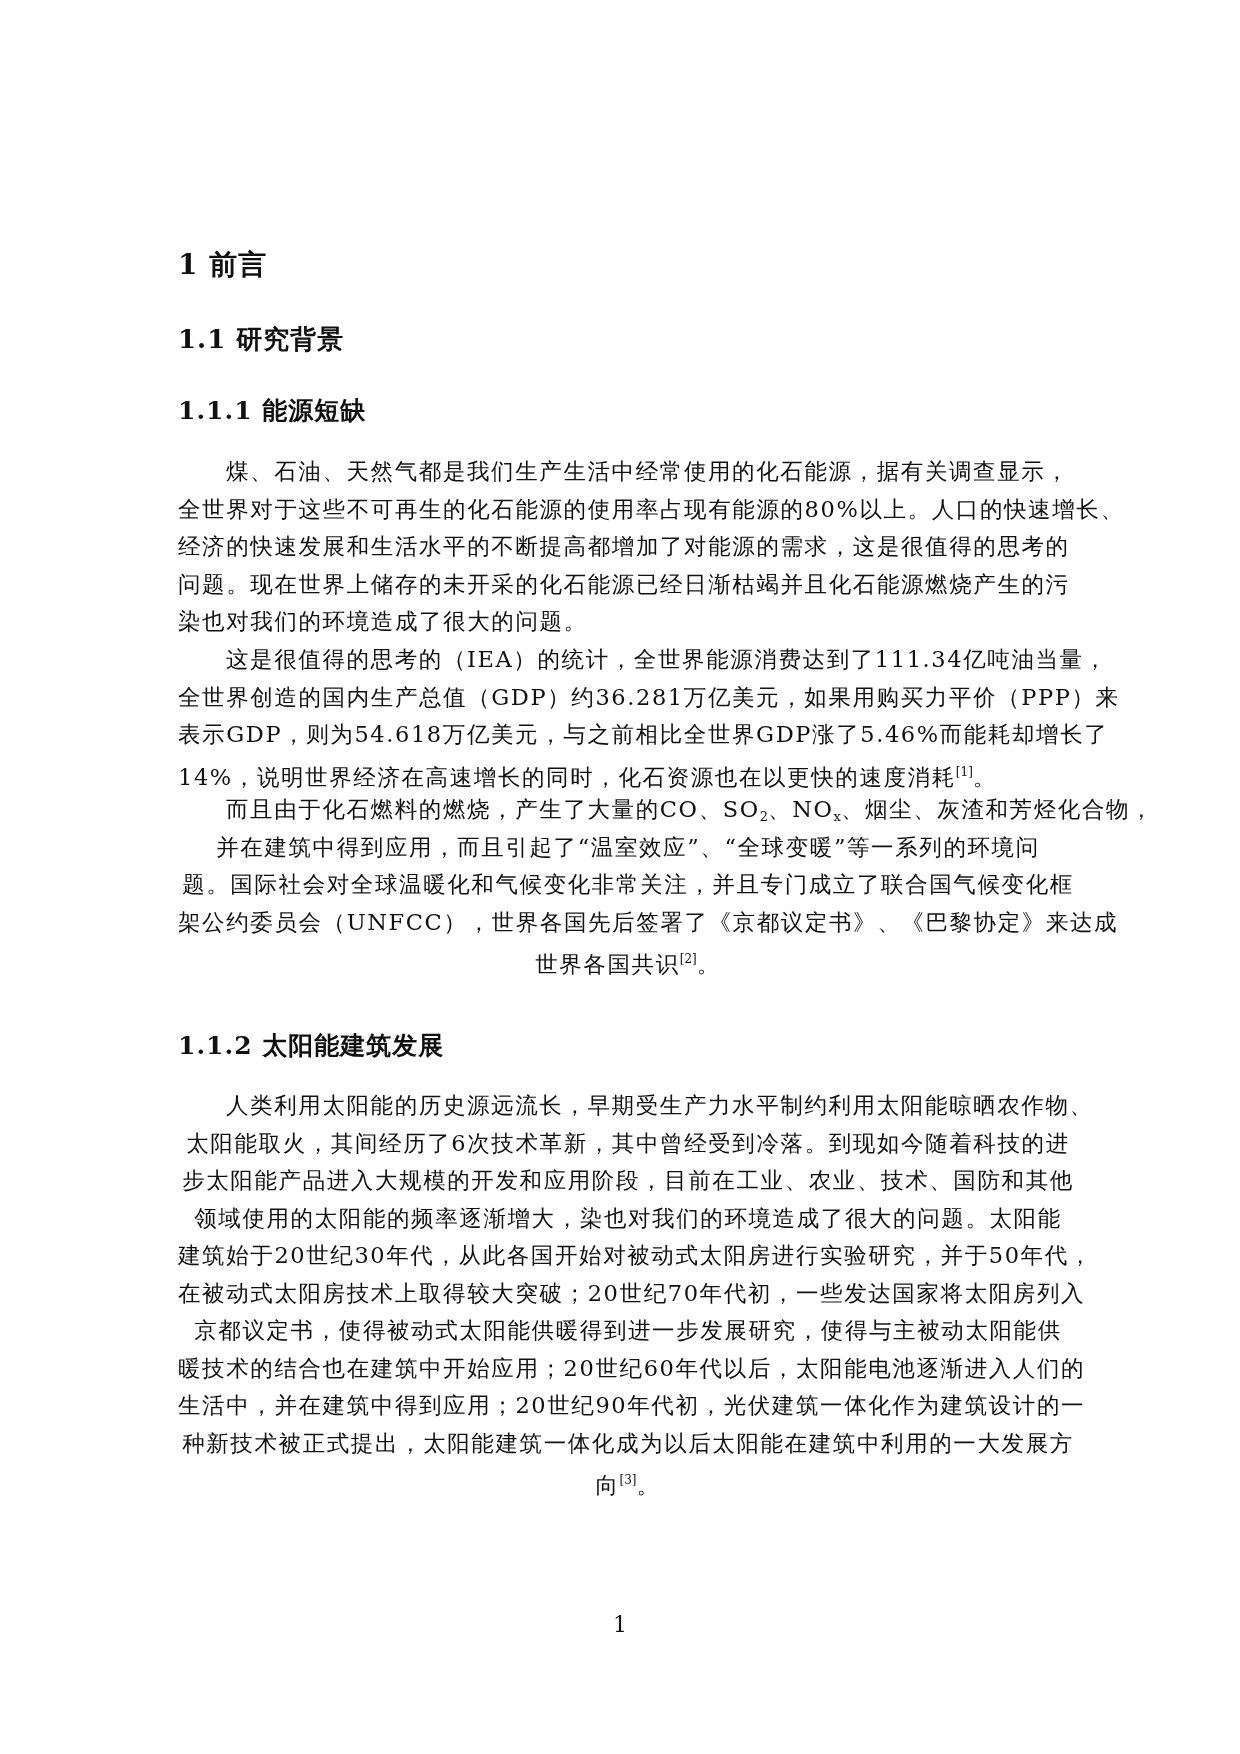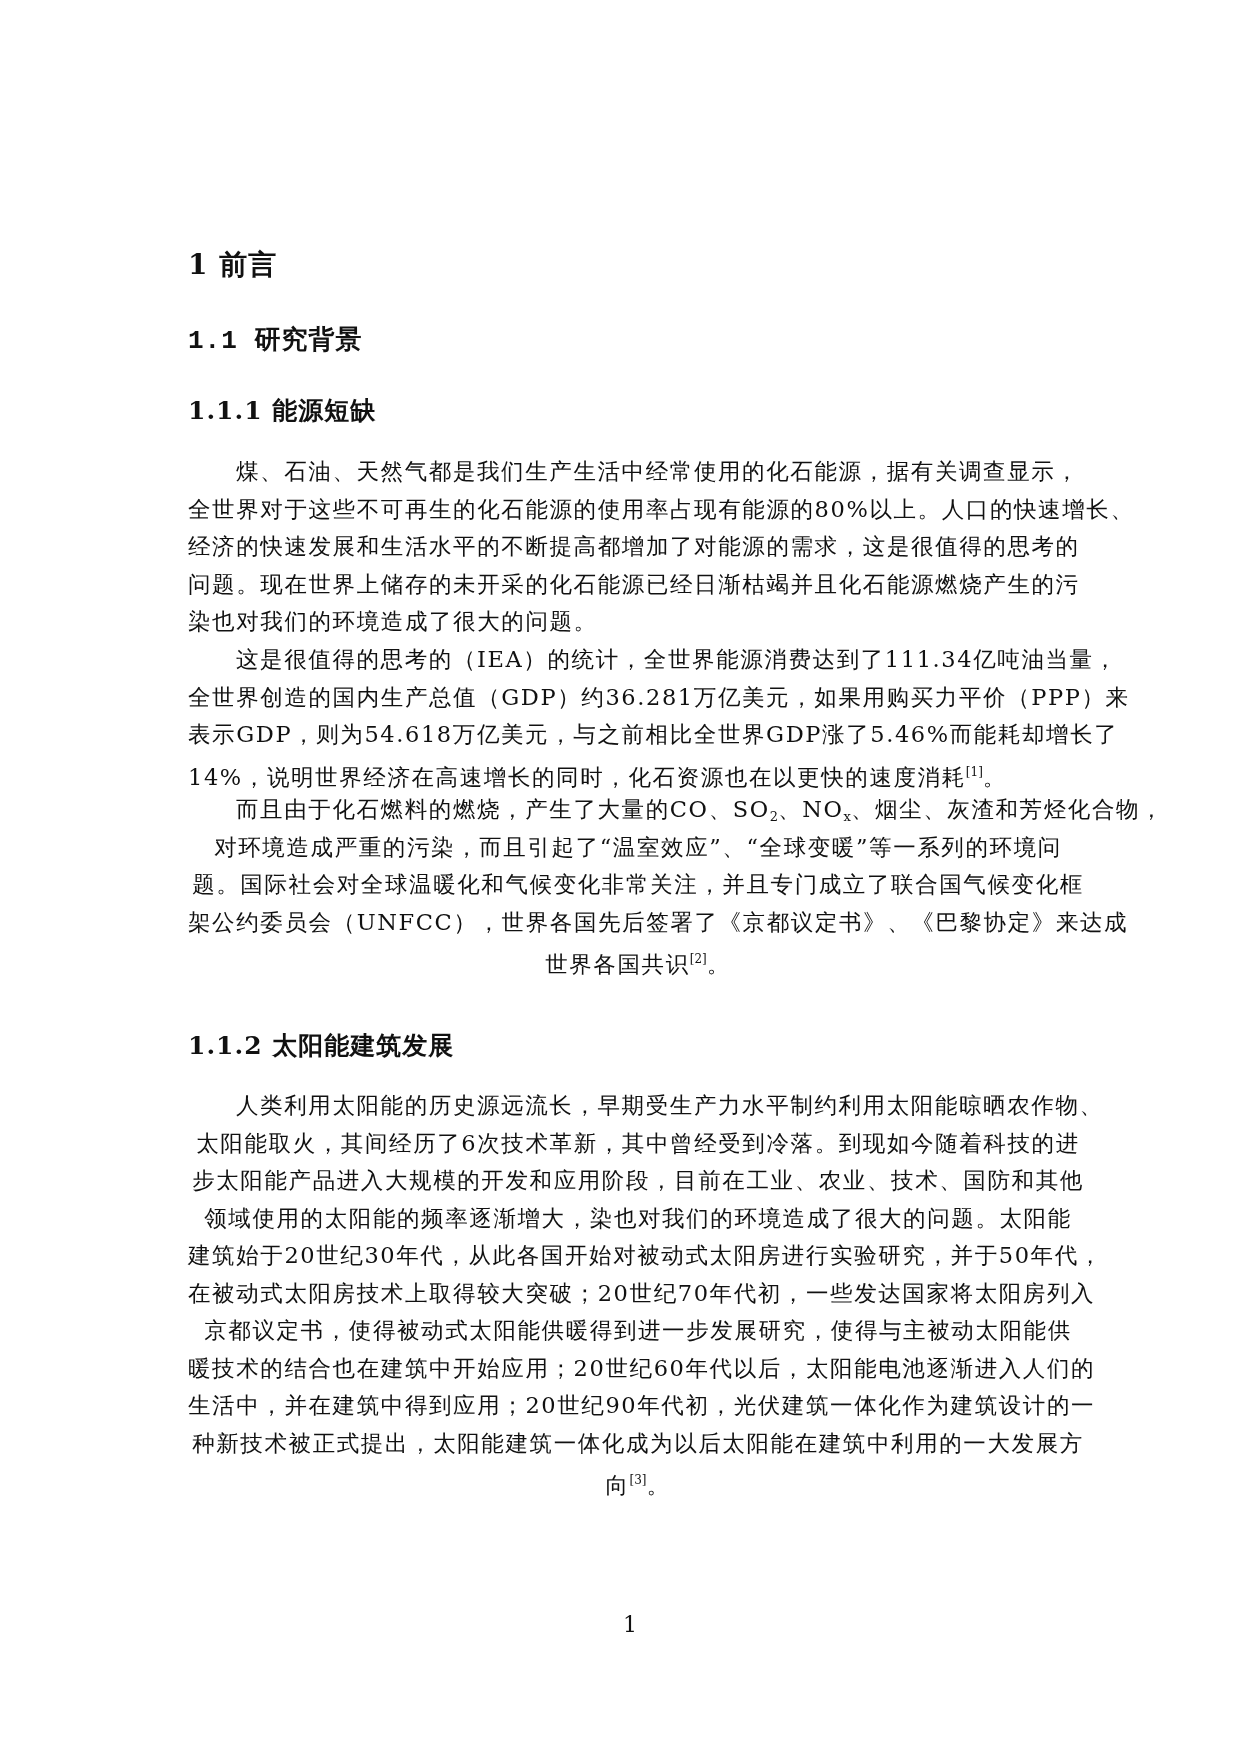--- a/index.html
+++ b/index.html
@@ -1,20 +1,20 @@
 <!DOCTYPE html>
 <html><head>
   <meta charset="utf-8">
   <style>
     html, body { margin: 0; padding: 0; background: #ffffff; }
     body { width: 1240px; height: 1754px; position: relative; overflow: hidden;
            font-family: "DejaVu Serif", "Liberation Serif", serif; color: #111; }
-    .page { position: absolute; left: 10px; top: 0; width: 984px; height: 1754px; }
+    .page { position: absolute; left: 0; top: 0; width: 984px; height: 1754px; }
     .h1 { position: absolute; left: 178px; top: 246px; font-size: 28px; font-weight: bold; letter-spacing: 1px; }
-    .h2 { position: absolute; left: 178px; top: 322px; font-size: 26px; font-weight: bold; letter-spacing: 1px; font-family: Liberation Mono, monospace; }
+    .h2 { position: absolute; left: 178px; top: 322px; font-size: 26px; font-weight: bold; letter-spacing: 1px; }
     .h3 { position: absolute; left: 178px; font-size: 25px; font-weight: bold; letter-spacing: 1px; }
     .para { position: absolute; left: 178px; width: 900px; font-size: 22.5px; }
     .line { height: 37.5px; line-height: 37.5px; white-space: nowrap; letter-spacing: 1.6px; }
     .line.indent { padding-left: 48px; }
     sup.ref { font-size: 12px; vertical-align: 9px; letter-spacing: 0; }
     sub.s { font-size: 13px; vertical-align: -4px; letter-spacing: 0; }
     .pageno { position: absolute; left: 0; width: 1240px; top: 1612px; text-align: center; font-size: 22px; }
   </style>
 </head>
 <body>
@@ -36,21 +36,21 @@
 
   <div class="para" style="top:641px;">
     <div class="line indent">这是很值得的思考的（IEA）的统计，全世界能源消费达到了111.34亿吨油当量，</div>
     <div class="line">全世界创造的国内生产总值（GDP）约36.281万亿美元，如果用购买力平价（PPP）来</div>
     <div class="line">表示GDP，则为54.618万亿美元，与之前相比全世界GDP涨了5.46%而能耗却增长了</div>
     <div class="line"><span>14%，说明世界经济在高速增长的同时，化石资源也在以更快的速度消耗</span><sup class="ref">[1]</sup><span>。</span></div>
   </div>
 
   <div class="para" style="top:791px;text-align:center;">
     <div class="line indent"><span>而且由于化石燃料的燃烧，产生了大量的CO、SO</span><sub class="s">2</sub><span>、NO</span><sub class="s">x</sub><span>、烟尘、灰渣和芳烃化合物，</span></div>
-    <div class="line">对环境造成严重的污染，而且引起了“温室效应”、“全球变暖”等一系列的环境问</div>
+    <div class="line">并在建筑中得到应用，而且引起了“温室效应”、“全球变暖”等一系列的环境问</div>
     <div class="line">题。国际社会对全球温暖化和气候变化非常关注，并且专门成立了联合国气候变化框</div>
     <div class="line">架公约委员会（UNFCC），世界各国先后签署了《京都议定书》、《巴黎协定》来达成</div>
     <div class="line"><span>世界各国共识</span><sup class="ref">[2]</sup><span>。</span></div>
   </div>
 
   <div class="h3" style="top:1029px;">1.1.2 太阳能建筑发展</div>
 
   <div class="para" style="top:1087px;text-align:center;">
     <div class="line indent">人类利用太阳能的历史源远流长，早期受生产力水平制约利用太阳能晾晒农作物、</div>
     <div class="line">太阳能取火，其间经历了6次技术革新，其中曾经受到冷落。到现如今随着科技的进</div>

